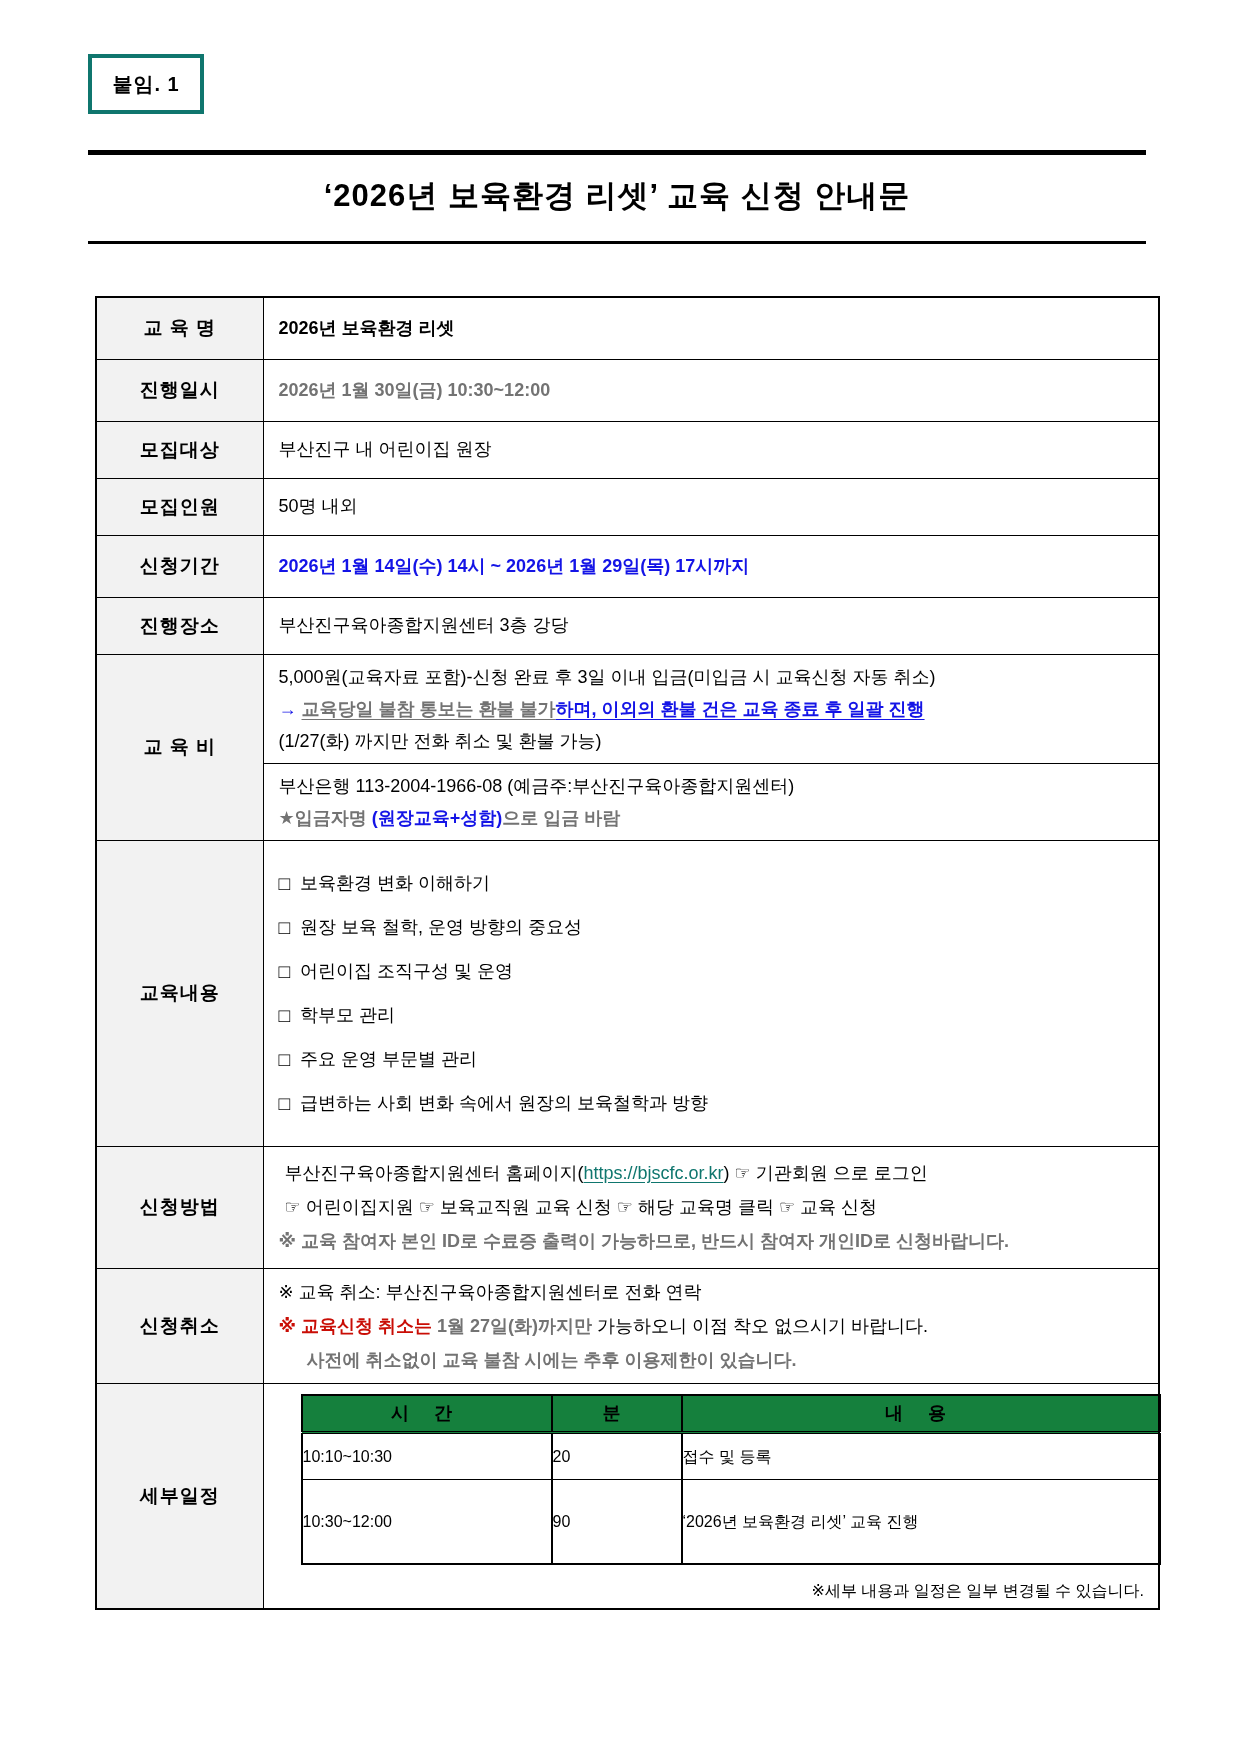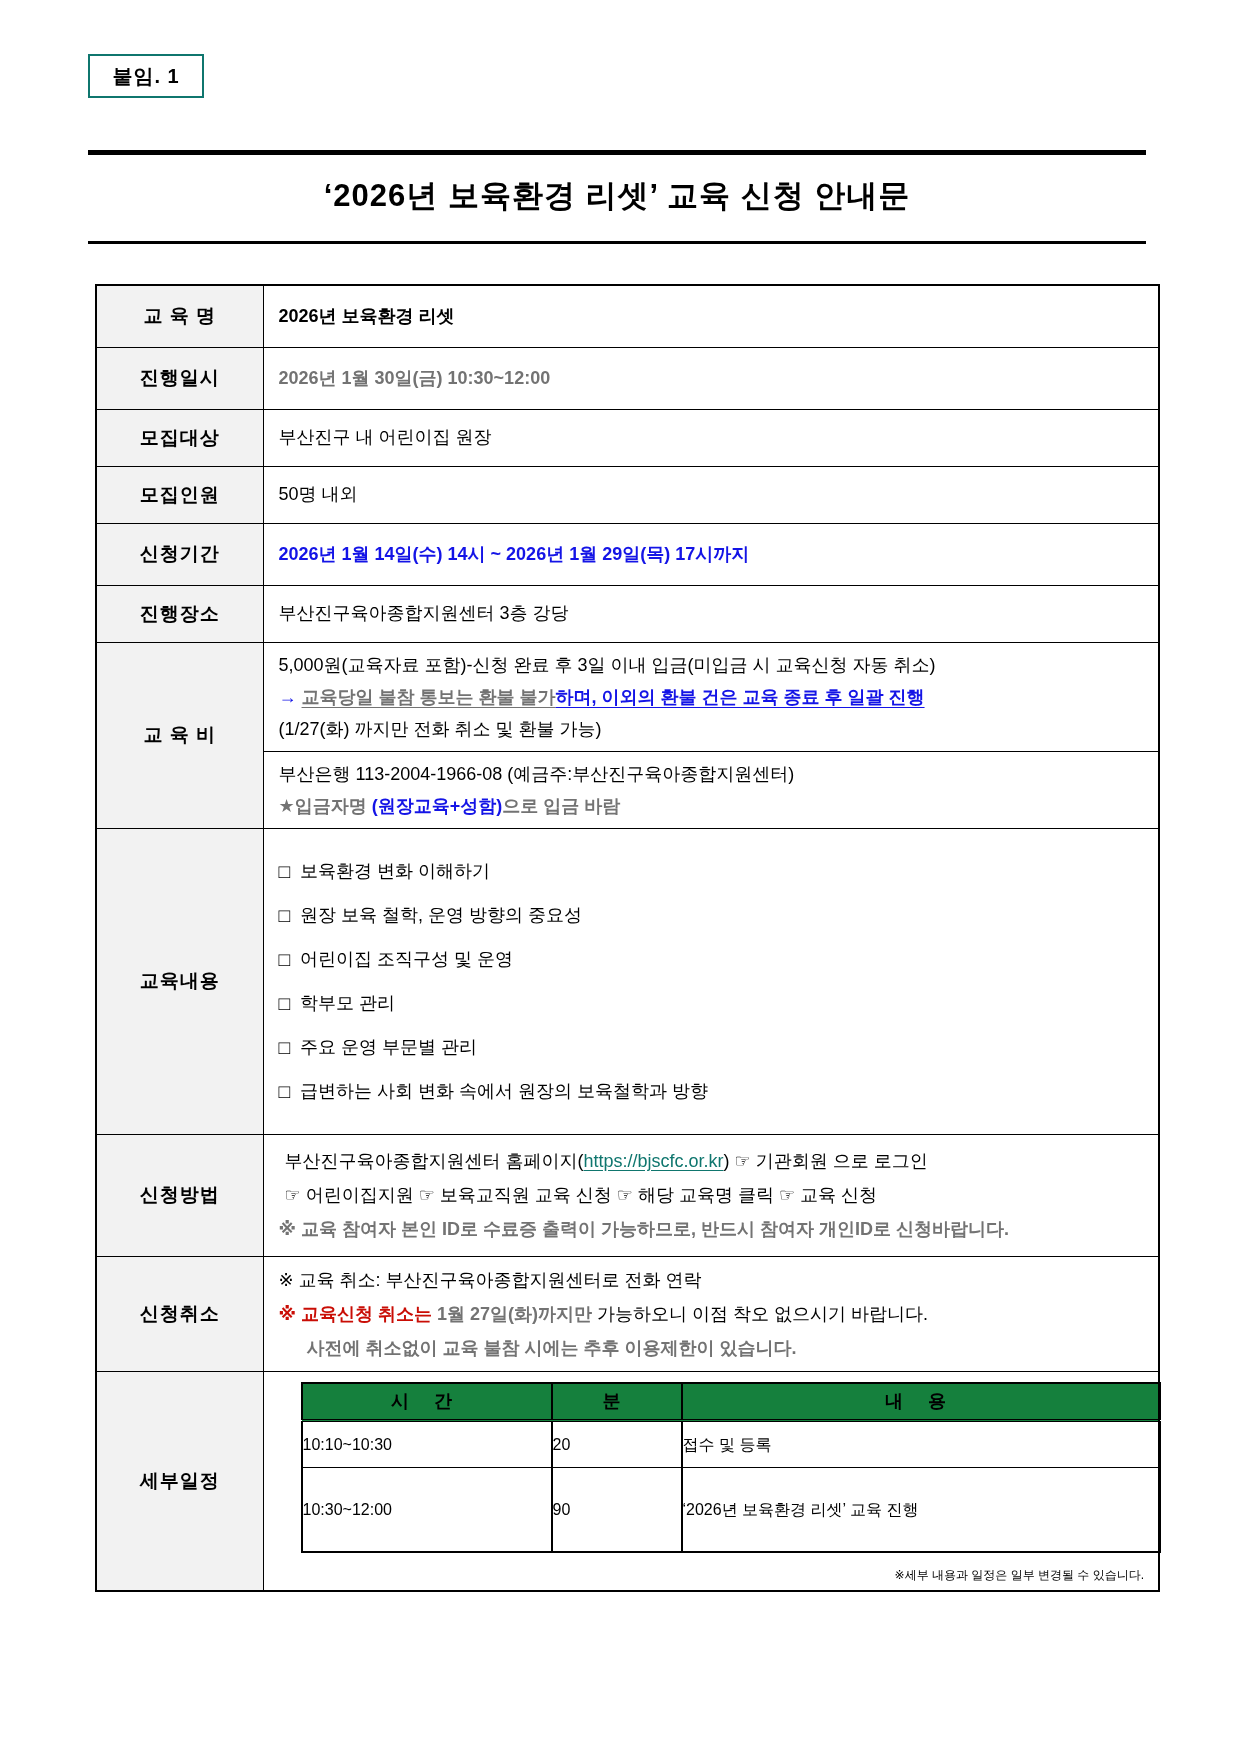--- a/index.html
+++ b/index.html
@@ -4,33 +4,33 @@
 <style>
   * { margin:0; padding:0; box-sizing:border-box; }
   html,body { background:#ffffff; }
   body {
     width:1240px; height:1754px; position:relative;
     font-family:"Liberation Sans","DejaVu Sans",sans-serif;
     color:#000;
   }
   .attach-box {
     position:absolute; left:88px; top:54px;
-    width:116px; height:44px; border:2px solid #0f766e;
+    width:116px; height:60px; border:4px solid #0f766e;
     display:flex; align-items:center; justify-content:center;
     font-size:20px; font-weight:bold; letter-spacing:1px;
   }
   .title-block { position:absolute; left:88px; top:150px; width:1058px; }
   .rule-thick { height:5px; background:#000; }
   .rule-thin  { height:3px; background:#000; }
   .doc-title {
     text-align:center; font-size:31px; font-weight:bold;
     padding:20px 0 24px 0; letter-spacing:1px;
   }
   table.main {
-    position:absolute; left:95px; top:284px; width:1065px;
+    position:absolute; left:95px; top:296px; width:1065px;
     border-collapse:collapse; border:2px solid #000;
     table-layout:fixed;
   }
   table.main th, table.main td { border:1px solid #000; }
   th.lbl {
     width:167px; background:#f2f2f2;
     font-size:19px; font-weight:bold; text-align:center;
     vertical-align:middle; letter-spacing:1px;
     border-right:3px double #000;
   }
@@ -65,21 +65,21 @@
     height:38px; border:2px solid #000; border-bottom:3px double #000;
     text-align:center; vertical-align:middle; letter-spacing:10px;
   }
   table.sched td {
     border:1px solid #000; border-left:2px solid #000; border-right:2px solid #000;
     text-align:left; vertical-align:middle; font-size:16px;
   }
   table.sched td + td { border-left:1px solid #000; }
   table.sched tr.sr1 td { height:47px; }
   table.sched tr.sr2 td { height:84px; border-bottom:2px solid #000; }
-  .sched-note { text-align:right; font-size:12px; margin:14px 2px 0 0; }
+  .sched-note { text-align:right; font-size:16px; margin:14px 2px 0 0; }
 </style>
 </head>
 <body>
 
 <div class="attach-box">
   <span>붙임. 1</span>
 </div>
 
 <div class="title-block">
   <div class="rule-thick"></div>

